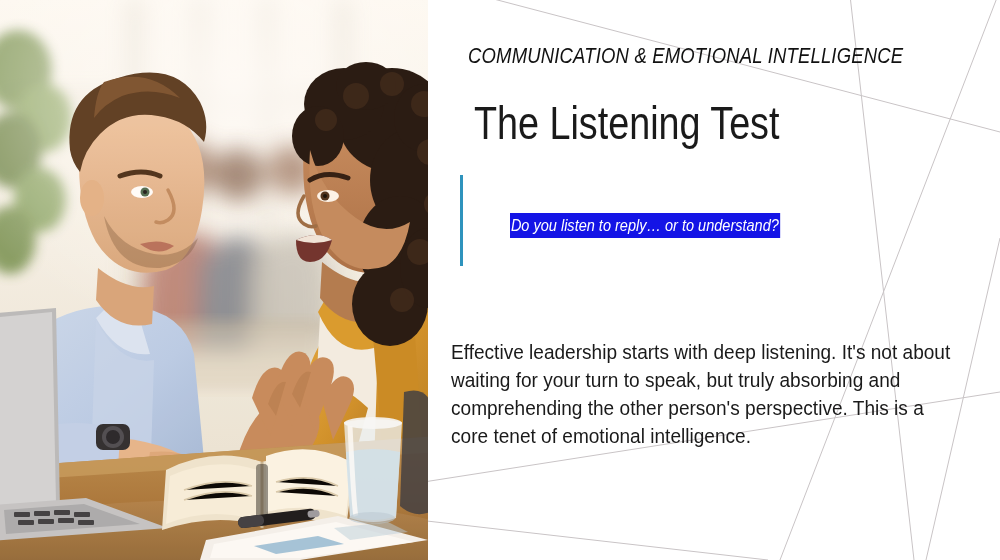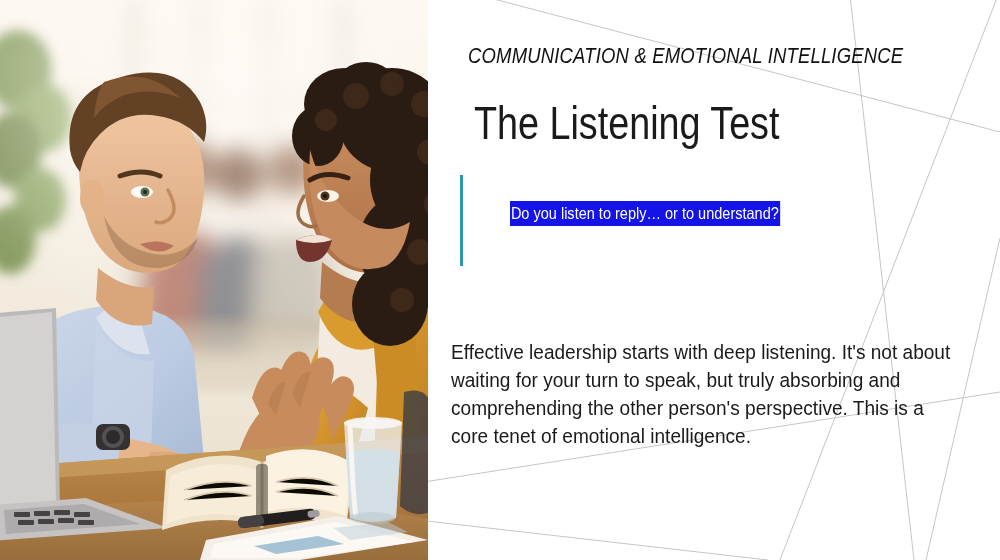--- a/index.html
+++ b/index.html
@@ -83,22 +83,23 @@
     position: absolute;
     left: 0;
     top: 0;
     width: 3px;
     height: 91px;
     background: #2e93bd;
   }
   #quote-text-wrap {
     position: absolute;
     left: 50px;
-    top: 27px;
+    top: 39px;
     width: 360px;
+    font-style: italic;
   }
   #quote-text {
     display: inline;
     font-size: 16.5px;
     font-weight: 400;
     line-height: 1.35;
     color: #ffffff;
     background: #1414e6;
     box-decoration-break: clone;
     -webkit-box-decoration-break: clone;

